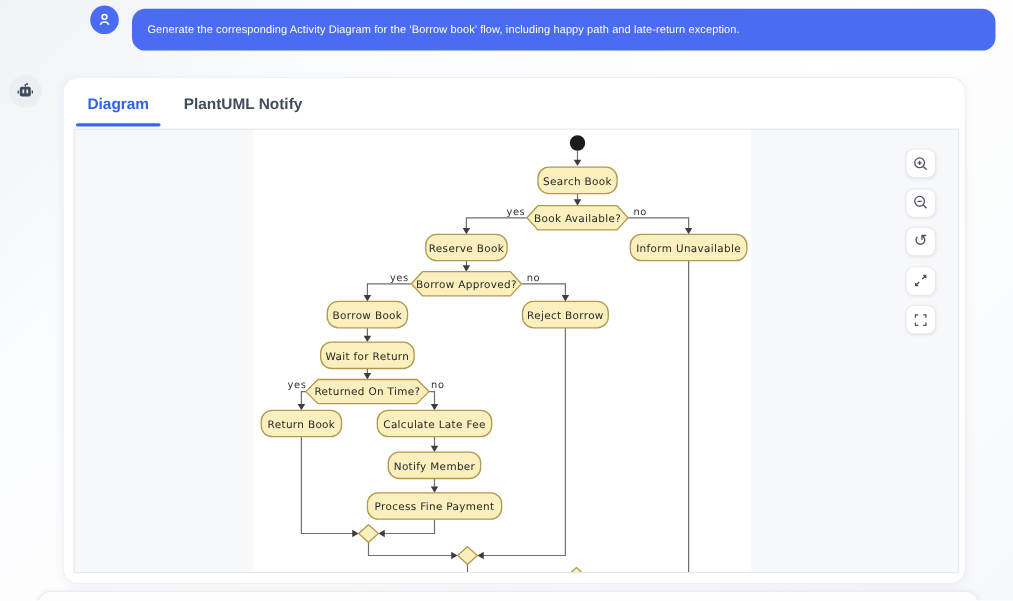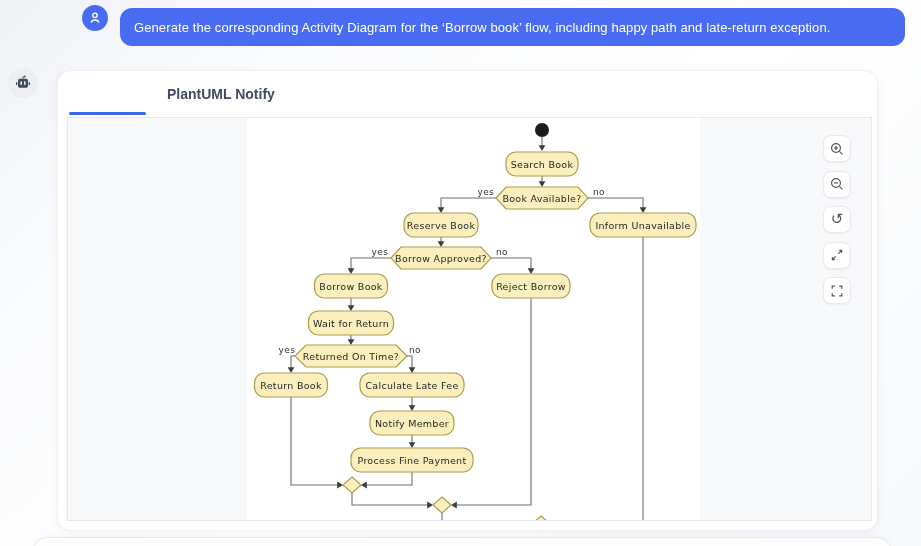--- a/index.html
+++ b/index.html
@@ -5,41 +5,41 @@
   * { margin:0; padding:0; box-sizing:border-box; }
   html,body { width:921px; height:546px; overflow:hidden; }
   body { font-family:"Liberation Sans", sans-serif; }
   .stage { position:relative; width:921px; height:546px; overflow:hidden;
            background:linear-gradient(135deg,#f0f2f6 0%,#fafbfd 22%,#ffffff 55%,#f6f8fa 100%); }
 
   
   .user-avatar { position:absolute; left:82px; top:5px; width:26px; height:26px;
                  border-radius:50%; background:#4a6cf3; display:flex; align-items:center; justify-content:center; }
   .bubble { position:absolute; left:120px; top:8px; width:785px; height:38px;
-            background:#4a6cf3; border-radius:12px; color:#ffffff; font-size:13px;
+            background:#4a6cf3; border-radius:12px; color:#ffffff; font-size:10px;
             display:flex; align-items:center; padding:0 14px; letter-spacing:.1px; }
 
   
   .bot-avatar { position:absolute; left:8px; top:68px; width:30px; height:30px; border-radius:50%;
                 background:#eceef1; display:flex; align-items:center; justify-content:center; }
 
   
   .card { position:absolute; left:57px; top:70px; width:821px; height:461px;
           background:#ffffff; border:1px solid #eef0f4; border-radius:14px;
           box-shadow:0 2px 10px rgba(25,39,80,.05); }
   .tab { position:absolute; top:0; height:46px; display:flex; align-items:center; font-size:14px; font-weight:600; cursor:pointer; }
   .tab.active-tab { left:11px; width:77px; justify-content:center; color:#3161e9; }
   .tab.idle-tab { left:101px; padding:0 8px; color:#414b5a; }
   .tab-underline { position:absolute; left:11px; top:41px; width:77px; height:3px;
                    background:#3a67e8; border-radius:2px; }
 
   
   .panel { position:absolute; left:9px; top:46px; width:805px; height:404px;
            background:#f7f8fa; border:1px solid #e4e7ec; }
-  .canvas { position:absolute; left:179px; top:0px; width:453px; height:402px; background:#ffffff; overflow:hidden; }
+  .canvas { position:absolute; left:162px; top:0px; width:453px; height:402px; background:#ffffff; overflow:hidden; }
 
   
   .toolbar { position:absolute; right:20px; top:17px; width:28px; }
   .tool-btn { width:28px; height:27px; margin-bottom:8.5px; background:#ffffff;
               border:1px solid #e7e9ee; border-radius:8px; box-shadow:0 1px 2px rgba(30,40,70,.06);
               display:flex; align-items:center; justify-content:center; cursor:pointer; color:#4d5562; }
   .tool-btn .glyph { font-size:15px; line-height:1; color:#4d5562; font-family:"DejaVu Sans", sans-serif; }
 
   
   .fc text { font-family:"DejaVu Sans", sans-serif; font-size:9.5px; letter-spacing:.3px; fill:#262626; }
@@ -80,20 +80,23 @@
           <line x1="15.4" y1="8.2" x2="15.4" y2="11"></line>
         </g>
         <rect x="4" y="4.8" width="10" height="9" rx="1.8" fill="#414a58"></rect>
         <rect x="6.4" y="7.4" width="1.6" height="3.4" fill="#eceef1"></rect>
         <rect x="10" y="7.4" width="1.6" height="3.4" fill="#eceef1"></rect>
       </svg>
     </span>
   </div>
 
   <div class="card">
+    <div class="tab active-tab">
+      <span>Diagram</span>
+    </div>
     <div class="tab idle-tab">
       <span>PlantUML Notify</span>
     </div>
     <div class="tab-underline"></div>
 
     <div class="panel">
       <div class="canvas">
         <svg class="fc" width="453" height="402" viewBox="242 118 453 402" xmlns="http://www.w3.org/2000/svg">
 
           <g>

